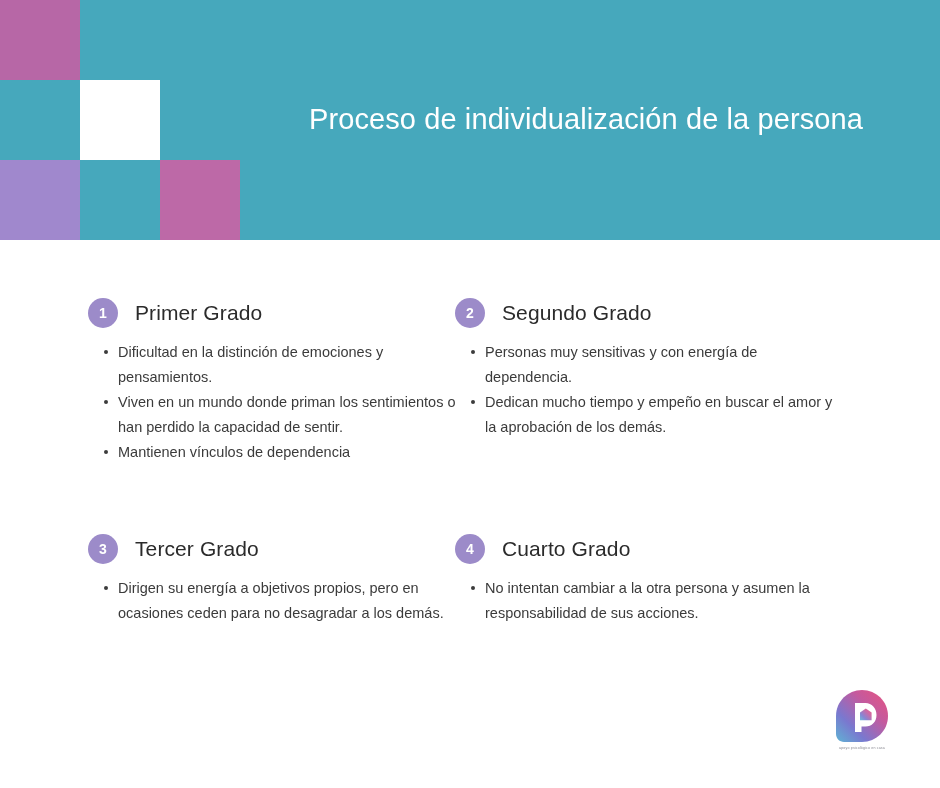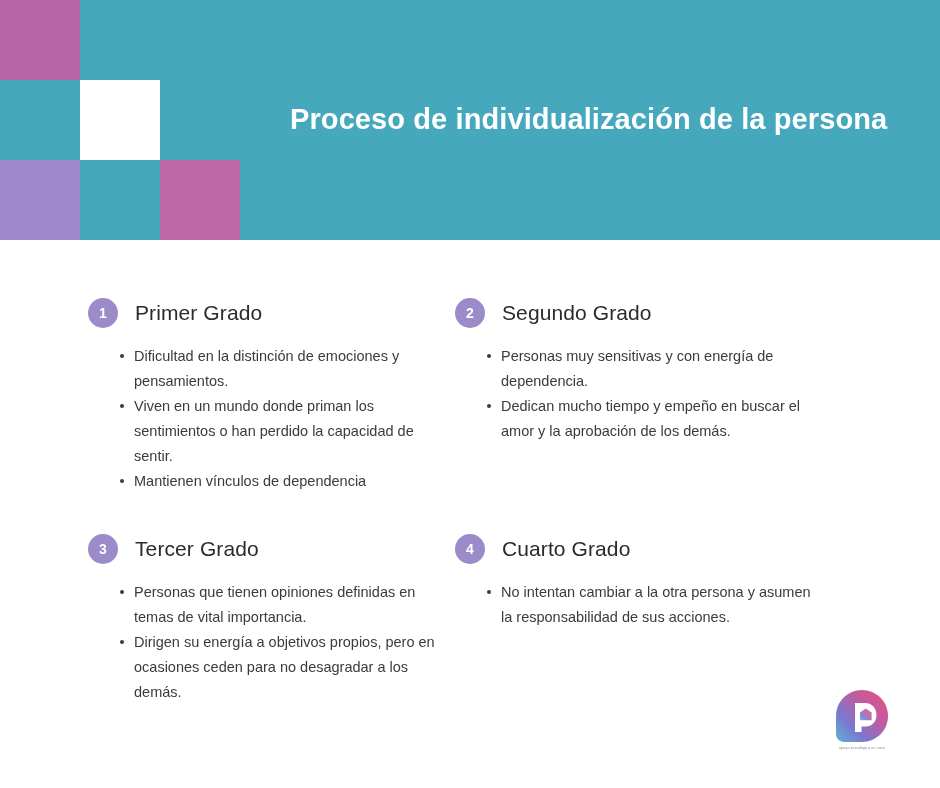--- a/index.html
+++ b/index.html
@@ -35,27 +35,27 @@
     width: 80px;
     height: 80px;
   }
   .blk-magenta-tl { left: 0;    top: 0;    background: #b767a6; }
   .blk-white      { left: 80px; top: 80px; background: #ffffff; }
   .blk-lilac      { left: 0;    top: 160px; background: #a088cd; }
   .blk-magenta-br { left: 160px; top: 160px; background: #bd69a7; }
 
   .header-title {
     position: absolute;
-    left: 290px;
+    left: 280px;
     top: 102px;
     width: 612px;
-    text-align: left;
+    text-align: center;
     color: #ffffff;
     font-size: 29px;
-    font-weight: bold;
+    font-weight: normal;
     letter-spacing: 0.1px;
     line-height: 1.2;
     white-space: nowrap;
   }
 
   
   .content {
     position: absolute;
     left: 0;
     top: 240px;
@@ -93,21 +93,21 @@
     line-height: 1;
   }
   .section-title {
     font-size: 21px;
     font-weight: normal;
     color: #2b2b2b;
     letter-spacing: 0.1px;
   }
 
   ul.bullets {
-    margin: 16px;
+    margin: 0;
     padding: 0 0 0 30px;
     list-style: none;
   }
   ul.bullets li {
     position: relative;
     font-size: 14.5px;
     line-height: 25px;
     color: #3b3b3b;
     padding-left: 0;
     margin-bottom: 0;
@@ -181,21 +181,20 @@
         <li>Dedican mucho tiempo y empeño en buscar el amor y la aprobación de los demás.</li>
       </ul>
     </div>
 
     <div class="col col-left row-2">
       <div class="section-head">
         <div class="badge">3</div>
         <div class="section-title">Tercer Grado</div>
       </div>
       <ul class="bullets">
-        <li>Personas que tienen opiniones definidas en temas de vital importancia.</li>
         <li>Dirigen su energía a objetivos propios, pero en ocasiones ceden para no desagradar a los demás.</li>
       </ul>
     </div>
 
     <div class="col col-right row-2">
       <div class="section-head">
         <div class="badge">4</div>
         <div class="section-title">Cuarto Grado</div>
       </div>
       <ul class="bullets">

